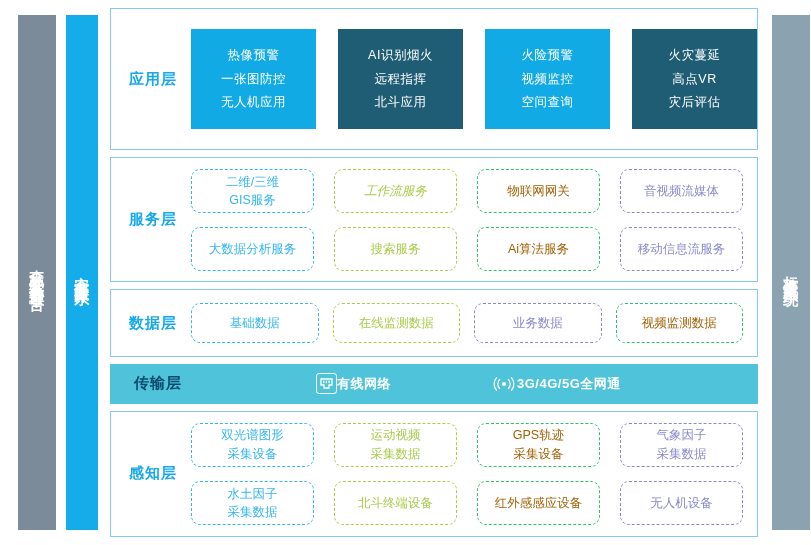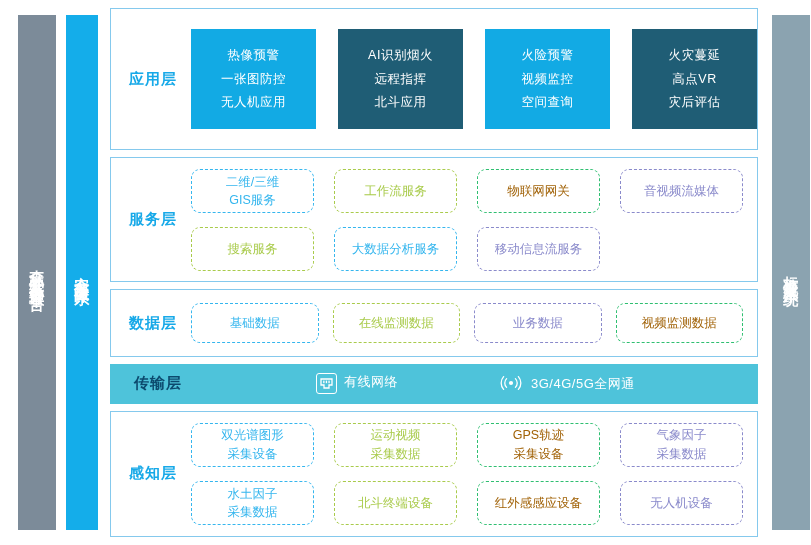--- a/index.html
+++ b/index.html
@@ -89,21 +89,21 @@
     background:#fff;
   }
   .grid1 .pill{height:40px;}
   .pill.c-blue  {border-color:#35B6EE;color:#35B6EE;}
   .pill.c-olive {border-color:#A9CB4B;color:#A9CB4B;}
   .pill.c-green {border-color:#2FBF71;color:#a16207;}
   .pill.c-purple{border-color:#8A8ACB;color:#8A8ACB;}
 
   
   .trans-body{display:flex;align-items:center;gap:0;color:#fff;font-size:13px;}
-  .trans-item{display:flex;align-items:flex-start;gap:7px;}
+  .trans-item{display:flex;align-items:center;font-weight:bold;}
   .trans-item.first{margin-left:110px;}
   .trans-item.second{margin-left:100px;}
   .icon-lan{
     width:19px;height:19px;border:1.6px solid #ffffff;border-radius:3px;
     display:flex;align-items:center;justify-content:center;flex:none;
   }
   .icon-wifi{width:26px;height:16px;flex:none;}
   .trans-label{letter-spacing:.5px;white-space:nowrap;}
 </style>
 </head>
@@ -151,33 +151,36 @@
 
     <div class="layer layer-service">
       <div class="layer-title">服务层</div>
       <div class="layer-body">
         <div class="grid2" id="service-grid">
             <div class="pill c-blue">
               <span style="white-space: pre-line;">二维/三维
 GIS服务</span>
             </div>
             <div class="pill c-olive">
-              <span style="white-space: pre-line;">工作流服务</span>
+              <span style="white-space: pre-line; font-style: italic;">工作流服务</span>
             </div>
             <div class="pill c-green">
               <span style="white-space: pre-line;">物联网网关</span>
             </div>
             <div class="pill c-purple">
               <span style="white-space: pre-line;">音视频流媒体</span>
             </div>
+            <div class="pill c-blue">
+              <span style="white-space: pre-line;">大数据分析服务</span>
+            </div>
             <div class="pill c-olive">
               <span style="white-space: pre-line;">搜索服务</span>
             </div>
-            <div class="pill c-blue">
-              <span style="white-space: pre-line;">大数据分析服务</span>
+            <div class="pill c-green">
+              <span style="white-space: pre-line;">Ai算法服务</span>
             </div>
             <div class="pill c-purple">
               <span style="white-space: pre-line;">移动信息流服务</span>
             </div>
           </div>
       </div>
     </div>
 
     <div class="layer layer-data">
       <div class="layer-title">数据层</div>

